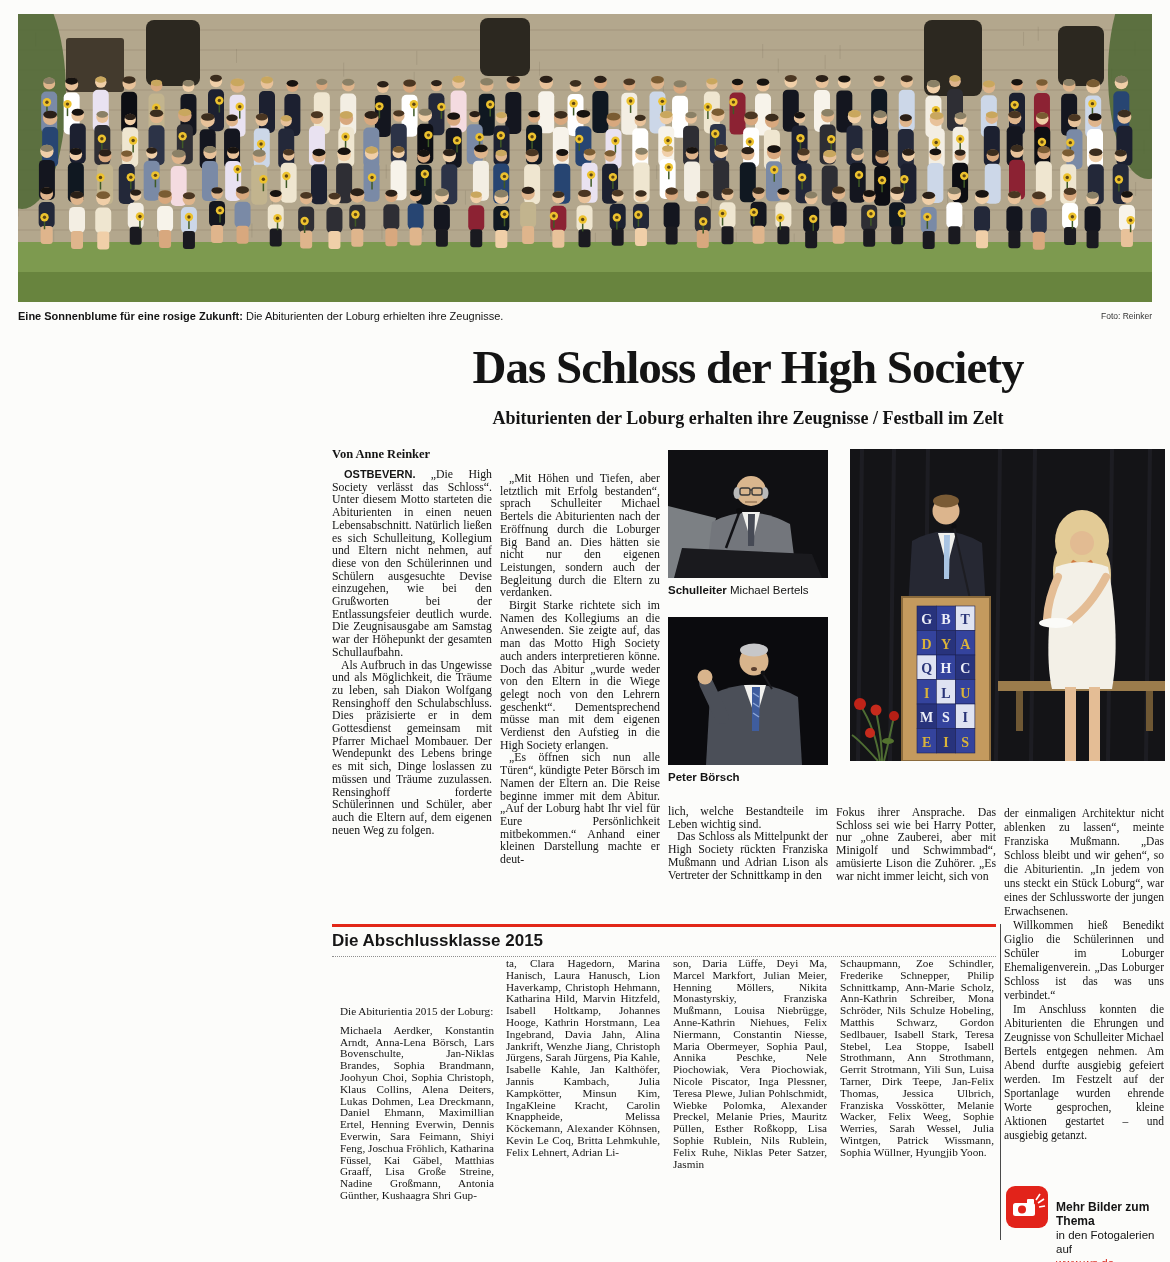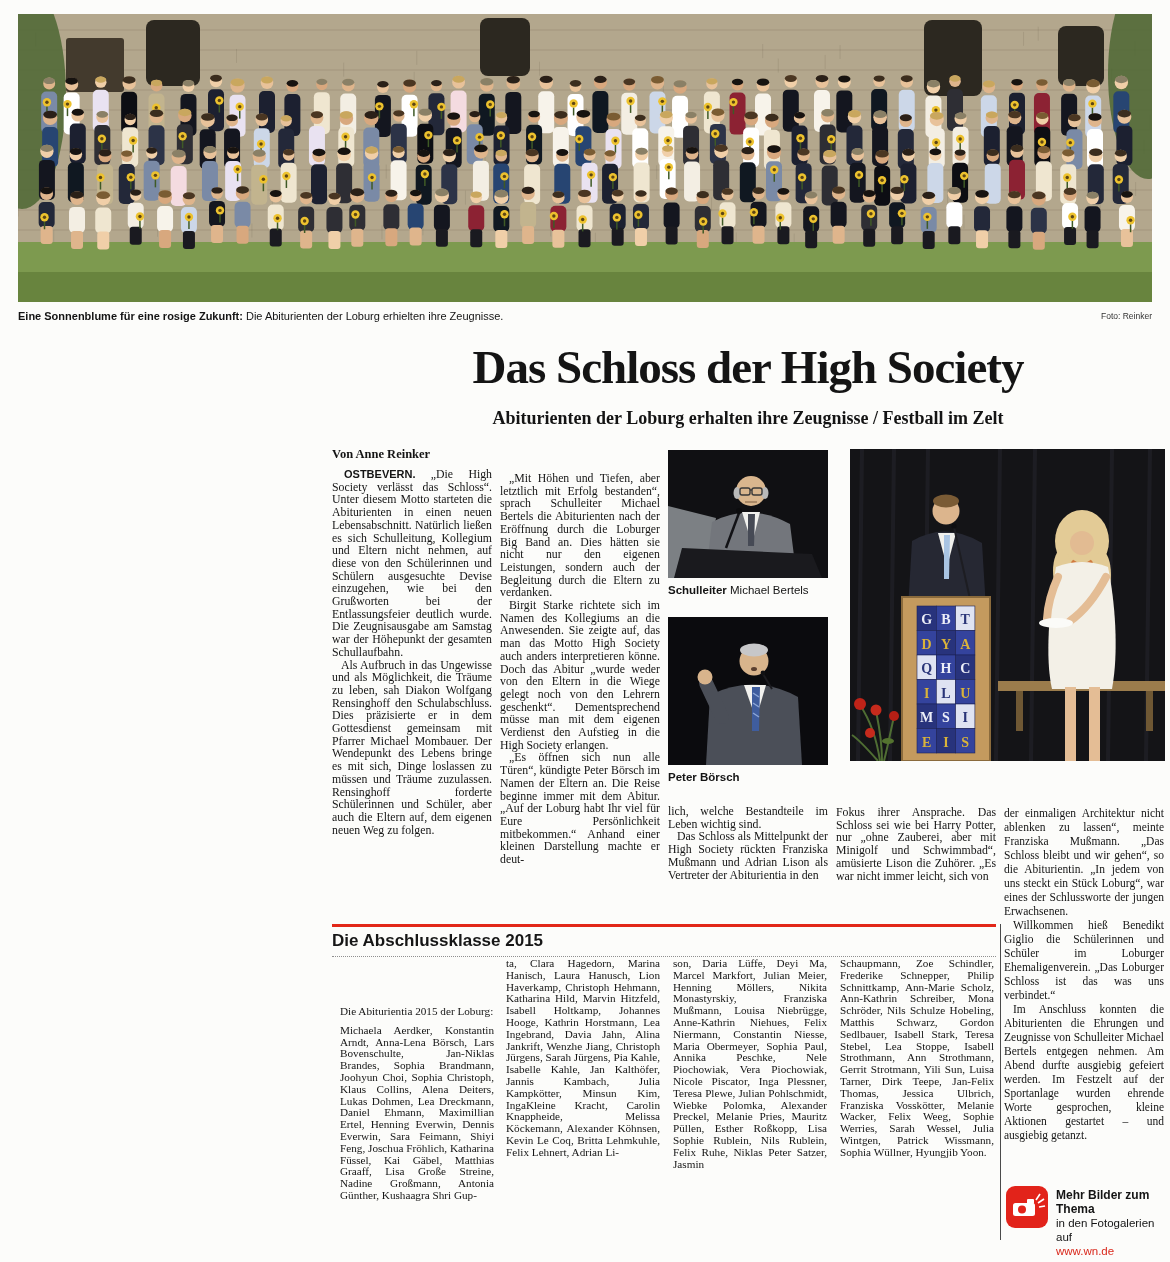--- a/index.html
+++ b/index.html
@@ -30,21 +30,21 @@
   .clheading{top:931px;left:332px;font-family:"Liberation Sans",sans-serif;font-weight:bold;
              font-size:17px;color:#161616;}
   .dotrule{top:956px;left:332px;width:664px;border-top:1.5px dotted #8f8f8f;}
   .namecol{position:absolute;top:962px;width:154px;height:299px;overflow:hidden;
            font-size:11.2px;line-height:11.8px;}
   .namecol p{margin:0;text-align:justify;}
   .namecol .intro{margin-bottom:7px;text-align:left;}
   .vrule{top:924px;left:1000px;width:1px;height:316px;background:#4a4a4a;}
   .promo{top:1186px;left:1006px;width:160px;display:flex;gap:8px;}
   .promo .txt{font-family:"Liberation Sans",sans-serif;font-size:11.5px;line-height:14px;padding-top:2px;}
-  .promo .l1{font-weight:bold;font-size:12px;}
+  .promo .l1{font-weight:bold;font-size:12px;margin-top:12px;}
   .promo .link{color:#d9281c;}
 </style>
 </head>
 <body>
 
 <div class="page">
 
   <div class="photo" style="left:18px;top:14px;width:1134px;height:288px;">
     <svg id="group-photo-svg" viewBox="0 0 1134 288" preserveAspectRatio="none">
         <rect x="0" y="0" width="1134" height="236" fill="#b3a78d"></rect>
@@ -965,21 +965,21 @@
       <line x1="104" y1="72" x2="95" y2="57" stroke="#1c1c20" stroke-width="2"></line>
       <circle cx="95" cy="56" r="2.4" fill="#111114"></circle>
     </svg>
   </div>
   <div class="pcaption" style="left:668px;top:770px;width:160px;">
     <span class="b">Peter Börsch</span>
   </div>
 
   <div class="col" style="left:668px;top:805px;height:121px;">
     <p>lich, welche Bestandteile im Leben wichtig sind.</p>
-    <p class="ind">Das Schloss als Mittelpunkt der High Society rückten Franziska Mußmann und Adrian Lison als Vertreter der Abiturientia in den</p>
+    <p class="ind">Das Schloss als Mittelpunkt der High Society rückten Franziska Mußmann und Adrian Lison als Vertreter der Schnittkamp in den</p>
   </div>
 
   <div class="photo" style="left:850px;top:449px;width:315px;height:312px;">
     <svg viewBox="0 0 315 312" preserveAspectRatio="none">
       <rect x="0" y="0" width="315" height="312" fill="#141417"></rect>
       <g stroke="#202026" stroke-width="4" opacity="0.8">
         <line x1="12" y1="0" x2="8" y2="312"></line>
           <line x1="44" y1="0" x2="40" y2="312"></line>
         <line x1="78" y1="0" x2="74" y2="312"></line>
           <line x1="150" y1="0" x2="146" y2="312"></line>

